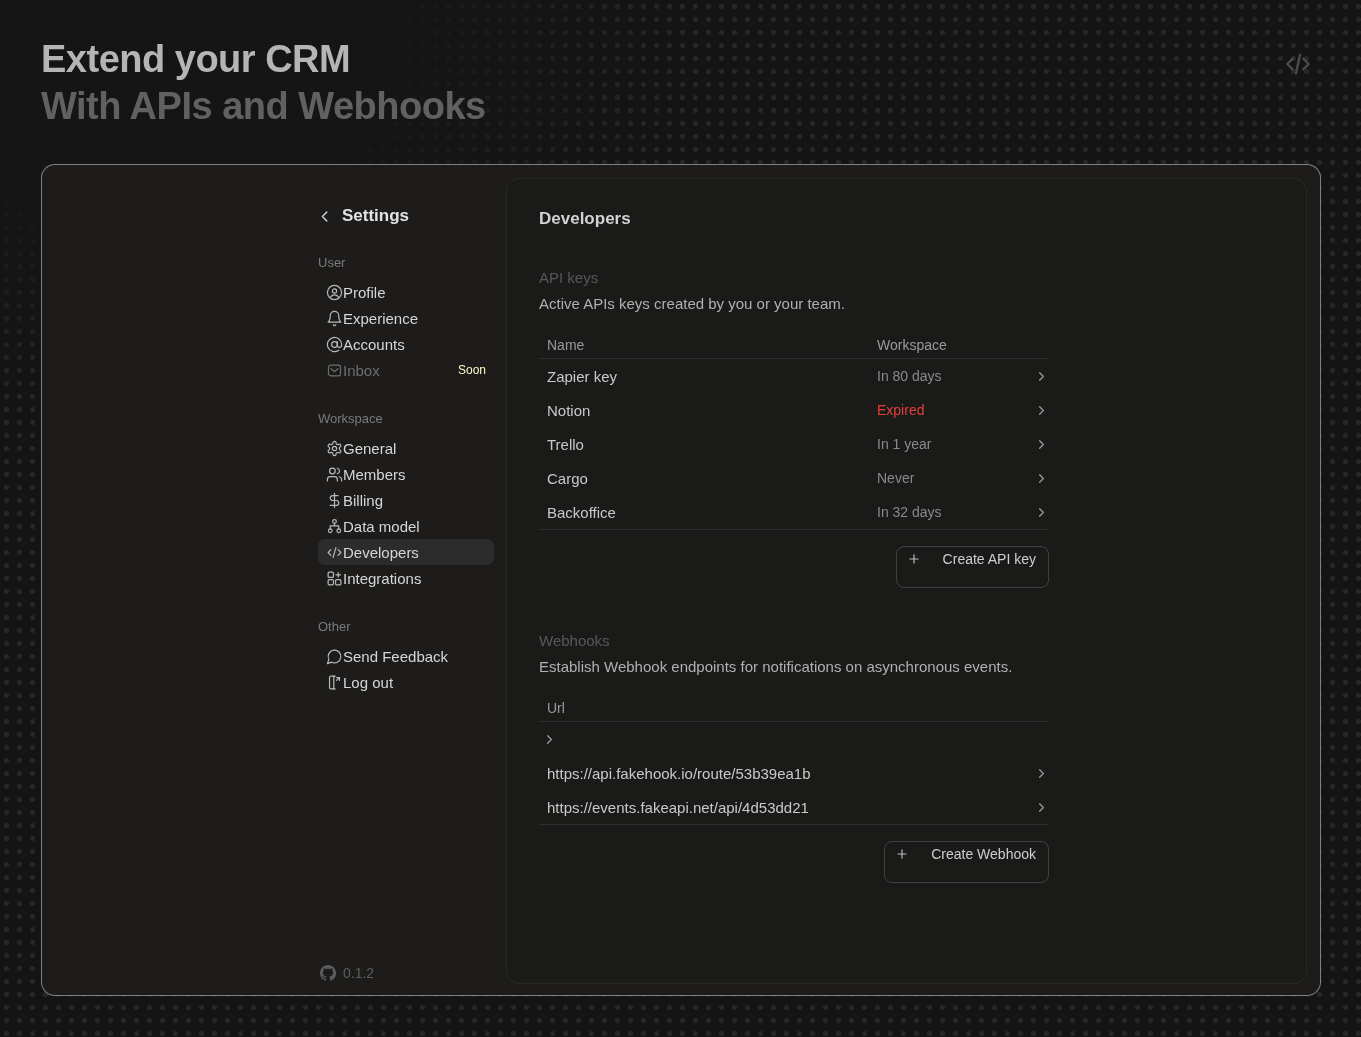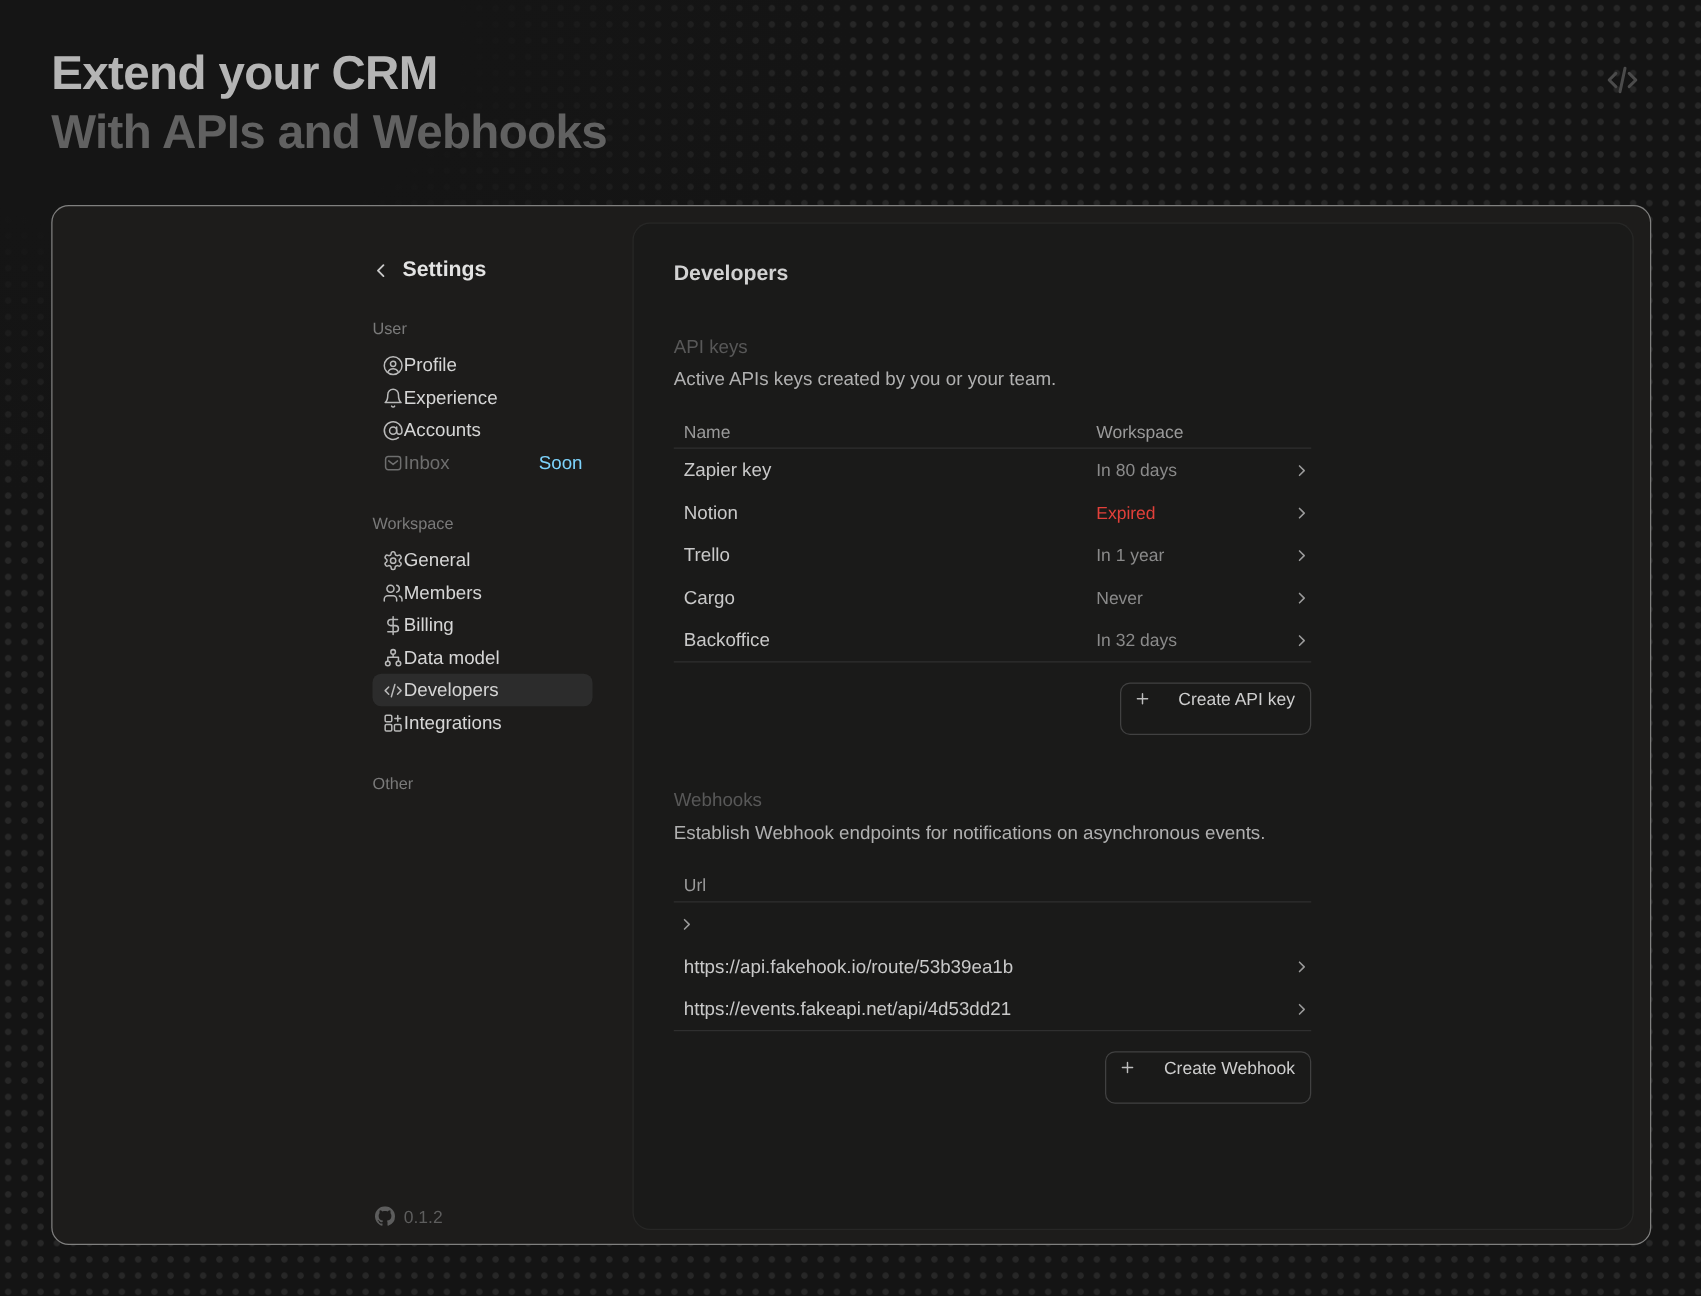--- a/index.html
+++ b/index.html
@@ -27,35 +27,35 @@
   .container {
     position:absolute; left:41px; top:164px; width:1280px; height:832px;
     background:#1d1c1b;
     border:1px solid rgba(195,195,195,0.6);
     border-radius:14px;
     display:flex;
   }
 
   
   .left-region { width:464px; flex:none; display:flex; justify-content:flex-end; }
-  .sidebar { width:176px; margin-right:32px; padding-top:40px; padding-bottom:14px; display:flex; flex-direction:column; }
+  .sidebar { width:176px; margin-right:12px; padding-top:40px; padding-bottom:14px; display:flex; flex-direction:column; }
   .settings-header { display:flex; align-items:center; gap:9px; height:22px; cursor:pointer; }
   .settings-header .chev { color:#c9c9c9; display:flex; }
   .settings-label { font-size:17px; font-weight:bold; color:#e3e3e3; }
   .section-label { margin-top:28px; font-size:13px; color:#7a7a7a; height:16px; }
   .nav-group { margin-top:8px; display:flex; flex-direction:column; }
   .nav-item {
     height:26px; display:flex; align-items:center; 
     padding:0 8px; border-radius:7px; font-size:15px; color:#d6d6d6; cursor:pointer;
   }
   .nav-item .nav-icon { color:#b9b9b9; display:flex; flex:none; }
   .nav-item.selected { background:#2c2c2c; }
   .nav-item.disabled { color:#6e6e6e; }
   .nav-item.disabled .nav-icon { color:#6e6e6e; }
-  .nav-badge { margin-left:auto; font-size:15px; color:#7dd3fc; }
+  .nav-badge { margin-left:auto; font-size:12px; color:#fef9c3; }
   .sidebar-spacer { flex:1; }
   .version-row { display:flex; align-items:center; gap:7px; color:#5d5d5d; font-size:14px; padding-left:2px; }
 
   
   .panel {
     flex:1; margin:13px 13px 11px 0;
     background:#1a1a19;
     border:1px solid rgba(255,255,255,0.06);
     border-radius:14px;
     padding:30px 0 0 32px;
@@ -221,20 +221,41 @@
                 <rect x="3" y="13.5" width="7.5" height="7.5" rx="1.5"></rect>
                 <rect x="13.5" y="13.5" width="7.5" height="7.5" rx="1.5"></rect>
                 <path d="M17.25 3.5v6.5M14 6.75h6.5"></path>
               </svg>
           </span>
           <span>Integrations</span>
         </div>
       </div>
 
       <div class="section-label">Other</div>
+      <div class="nav-group">
+        <div class="nav-item">
+          <span class="nav-icon">
+            <svg width="17" height="17" viewBox="0 0 24 24" fill="none" stroke="currentColor" stroke-width="1.7" stroke-linecap="round" stroke-linejoin="round">
+                <path d="M7.9 20A9 9 0 1 0 4 16.1L2 22Z"></path>
+              </svg>
+          </span>
+          <span>Send Feedback</span>
+        </div>
+        <div class="nav-item">
+          <span class="nav-icon">
+            <svg width="17" height="17" viewBox="0 0 24 24" fill="none" stroke="currentColor" stroke-width="1.7" stroke-linecap="round" stroke-linejoin="round">
+                <path d="M13 21H7a2 2 0 0 1-2-2V5a2 2 0 0 1 2-2h6"></path>
+                <path d="M11 3v18"></path>
+                <path d="M15 9l4-4"></path>
+                <path d="M15 5h4v4"></path>
+              </svg>
+          </span>
+          <span>Log out</span>
+        </div>
+      </div>
 
       <div class="sidebar-spacer"></div>
 
       <div class="version-row">
         <span>
           <svg width="16" height="16" viewBox="0 0 16 16" fill="currentColor">
               <path d="M8 0C3.58 0 0 3.58 0 8c0 3.54 2.29 6.53 5.47 7.59.4.07.55-.17.55-.38 0-.19-.01-.82-.01-1.49-2.01.37-2.53-.49-2.69-.94-.09-.23-.48-.94-.82-1.13-.28-.15-.68-.52-.01-.53.63-.01 1.08.58 1.23.82.72 1.21 1.87.87 2.33.66.07-.52.28-.87.51-1.07-1.78-.2-3.64-.89-3.64-3.95 0-.87.31-1.59.82-2.15-.08-.2-.36-1.02.08-2.12 0 0 .67-.21 2.2.82.64-.18 1.32-.27 2-.27s1.36.09 2 .27c1.53-1.04 2.2-.82 2.2-.82.44 1.1.16 1.92.08 2.12.51.56.82 1.27.82 2.15 0 3.07-1.87 3.75-3.65 3.95.29.25.54.73.54 1.48 0 1.07-.01 1.93-.01 2.2 0 .21.15.46.55.38A8.01 8.01 0 0 0 16 8c0-4.42-3.58-8-8-8z"></path>
             </svg>
         </span>
         <span>0.1.2</span>

